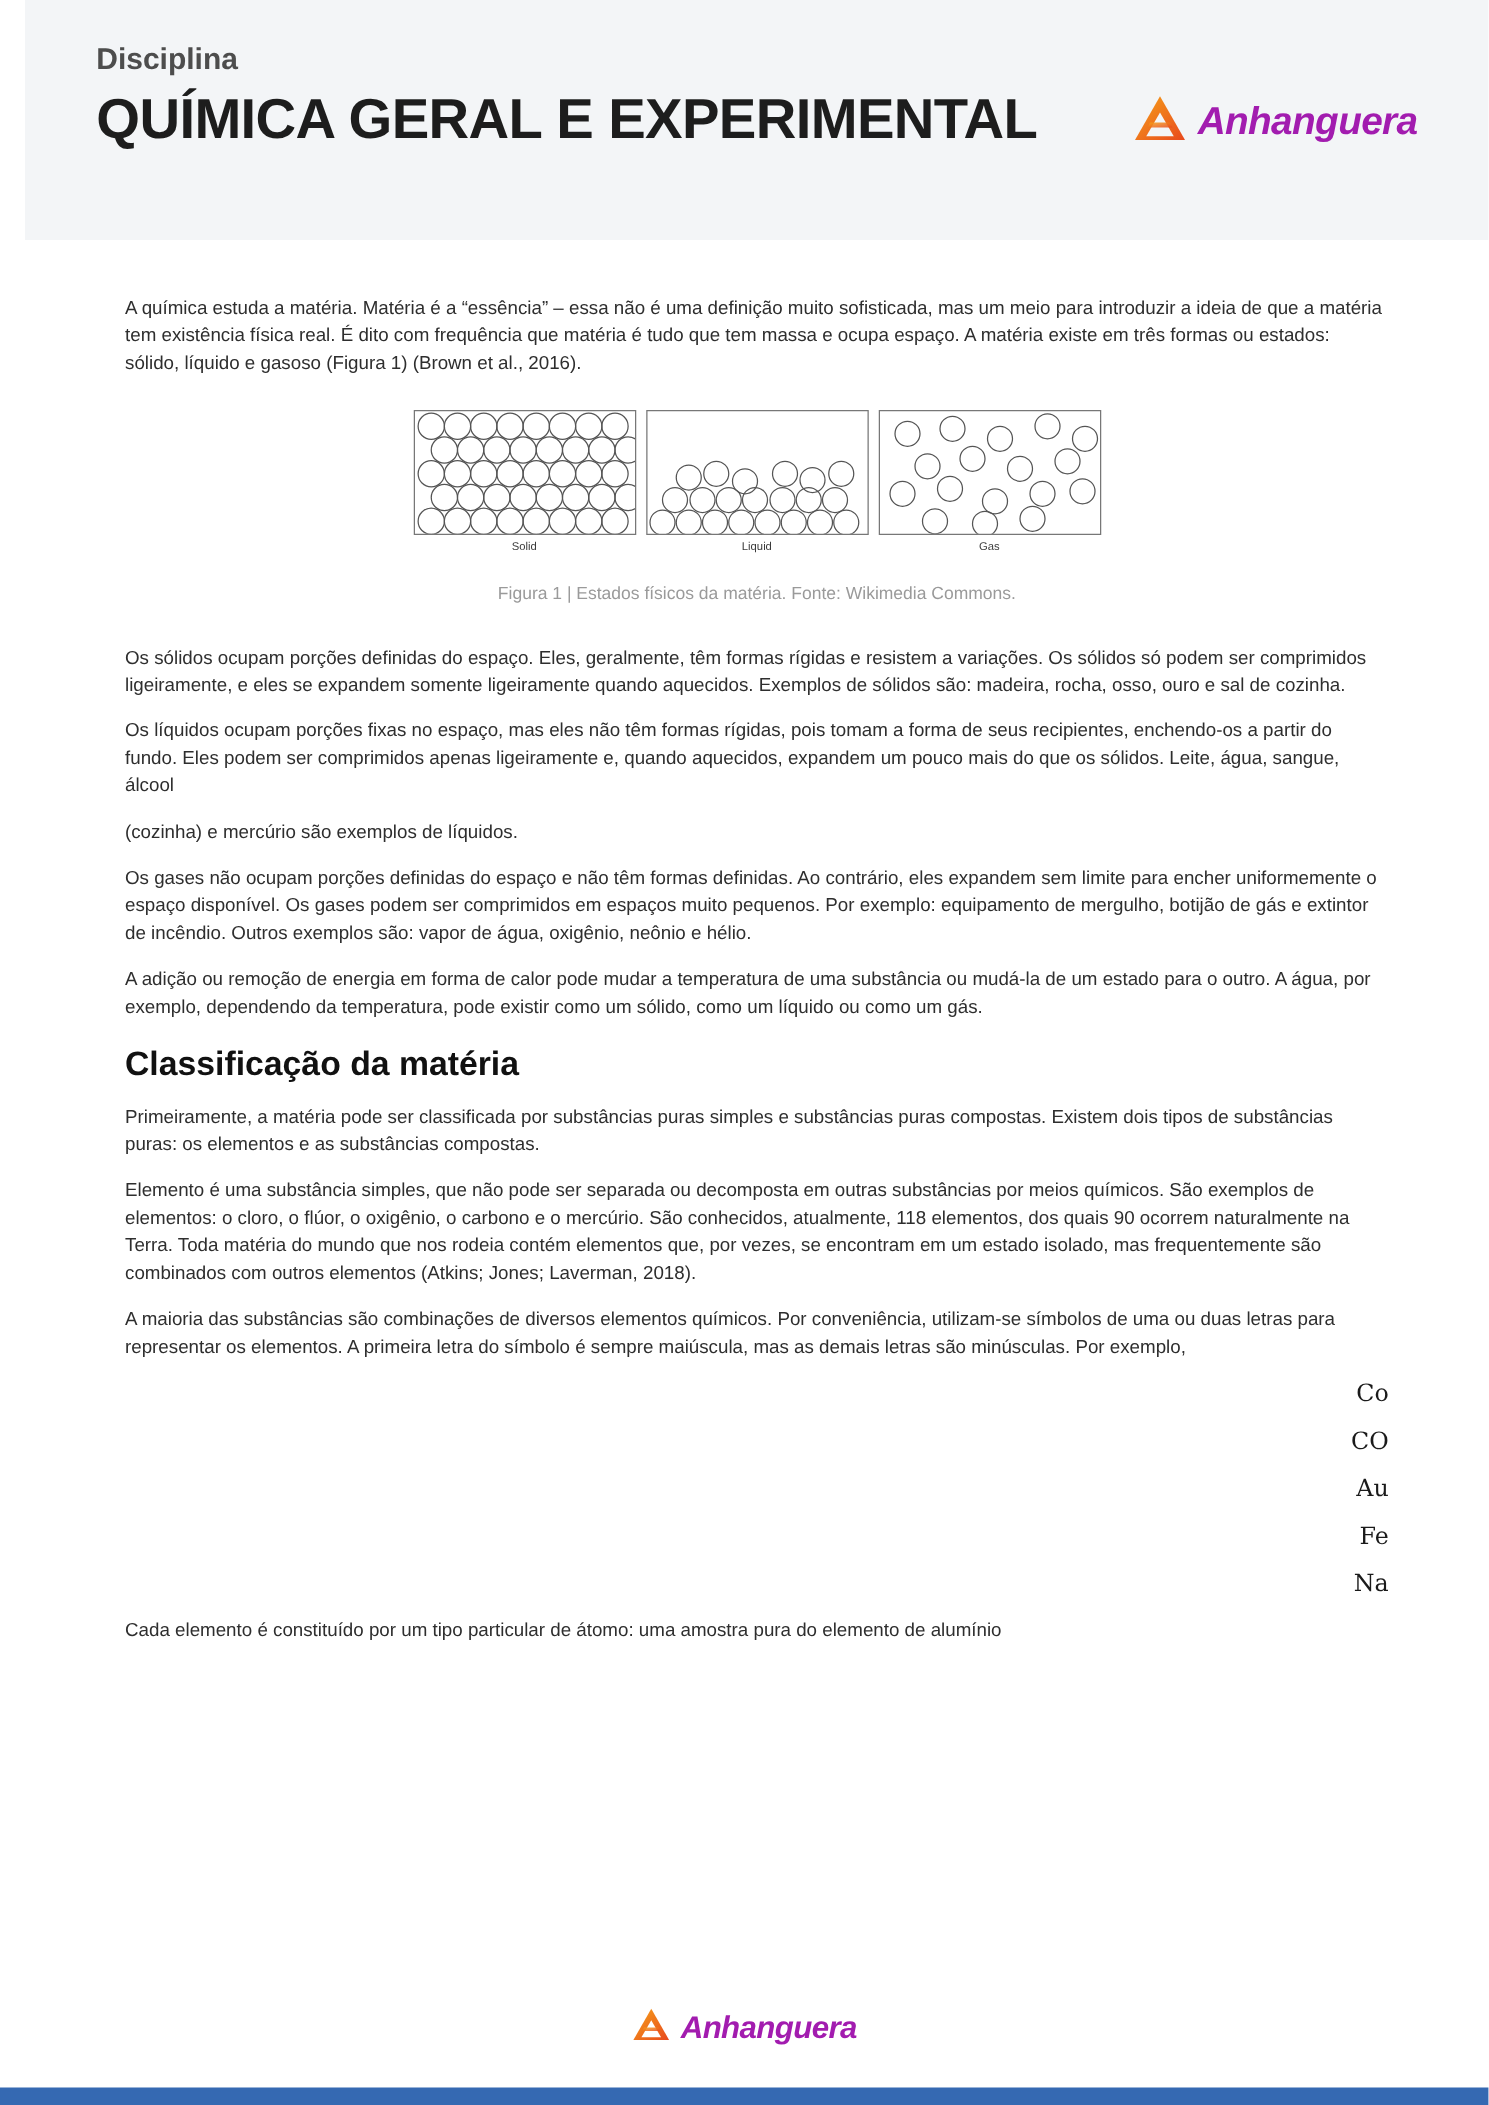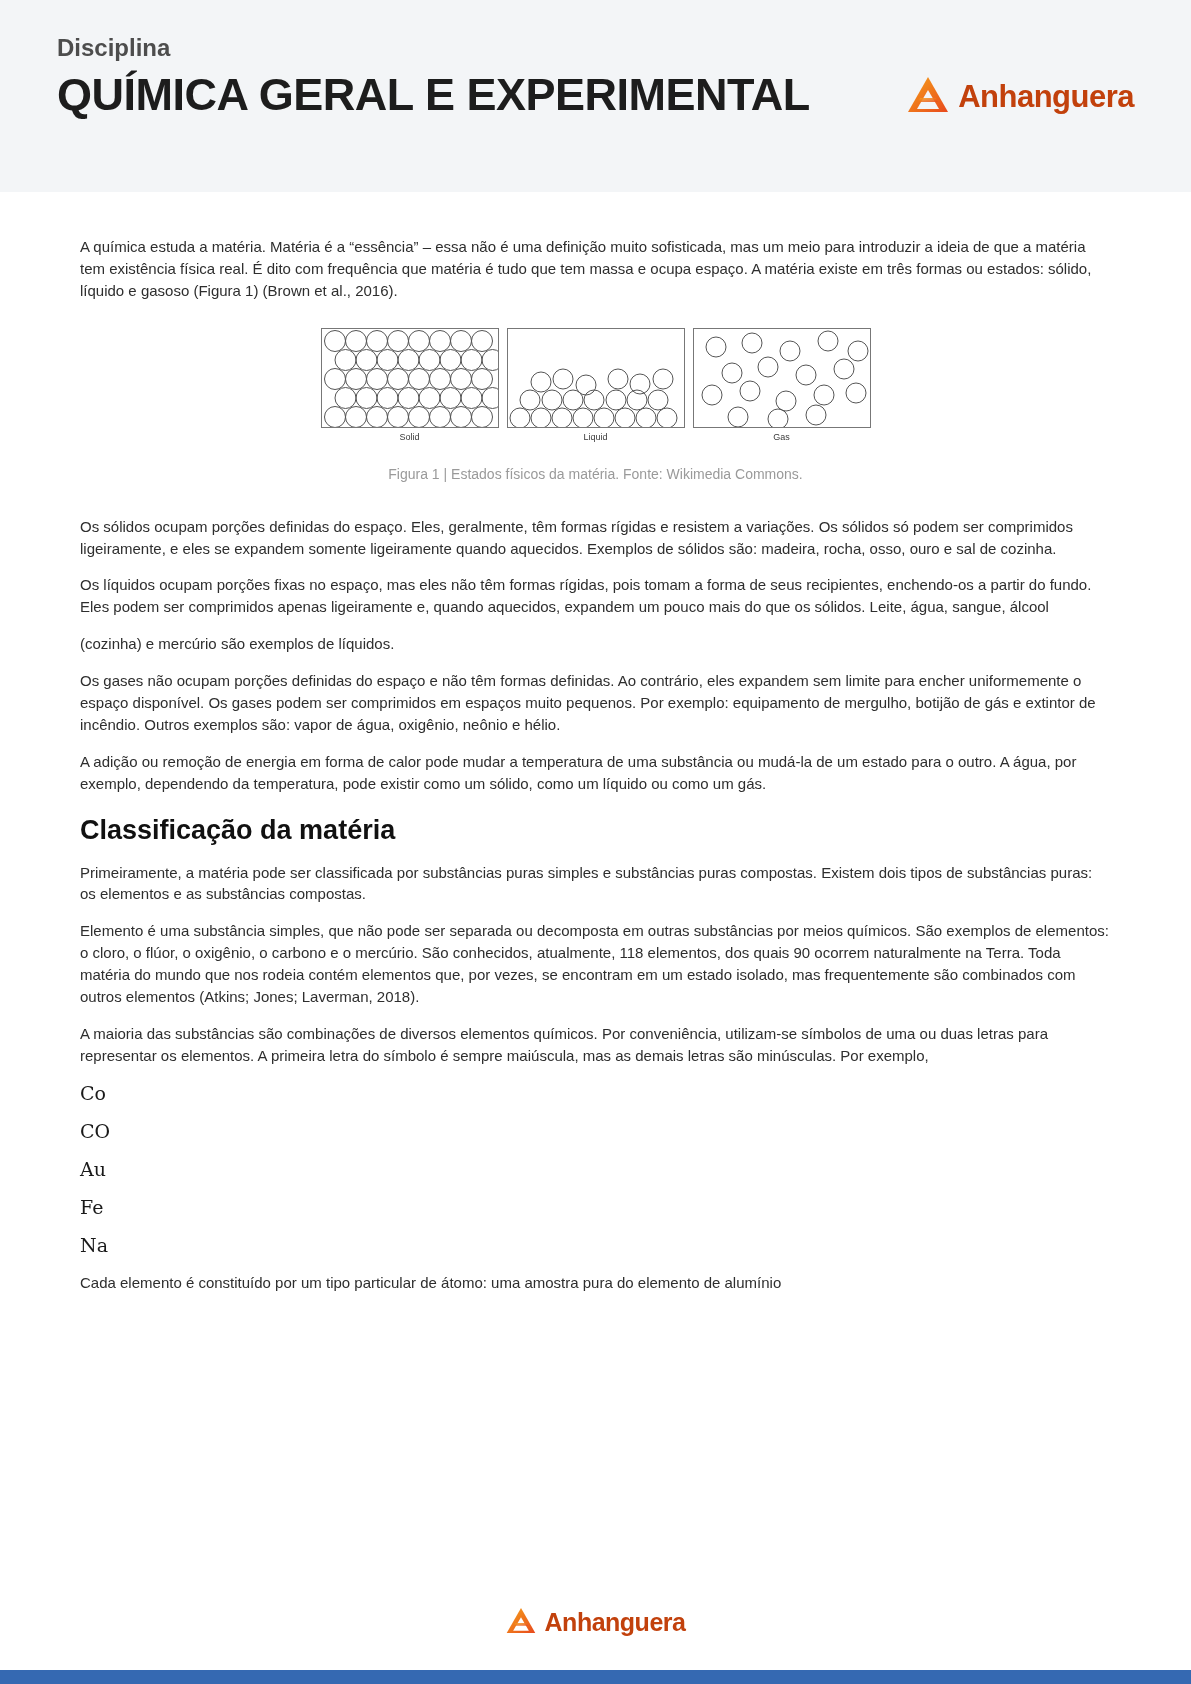--- a/index.html
+++ b/index.html
@@ -7,20 +7,21 @@
   html,body { background:#ffffff; }
   body { font-family:"Liberation Sans","DejaVu Sans",sans-serif; color:#2e2e2e; }
 
   .page {
     position:relative;
     width:1191px;
     height:1684px;
     margin:0 auto;
     background:#ffffff;
     overflow:hidden;
+    padding-left:20px;
   }
 
   
   .header {
     background:#f3f5f7;
     height:192px;
     padding:34px 57px 0 57px;
     display:flex;
     justify-content:space-between;
     align-items:flex-start;
@@ -40,22 +41,23 @@
   }
   .brand {
     display:flex;
     align-items:center;
     gap:9px;
     margin-top:42px;
   }
   .brand-name {
     font-size:31px;
     font-weight:600;
-    color:#c2410c;
+    color:#a21caf;
     letter-spacing:-0.5px;
+    font-style:italic;
   }
 
   
   .content {
     padding:44px 80px 0 80px;
   }
   .content p {
     font-size:15px;
     line-height:1.46;
     margin-bottom:15px;
@@ -86,21 +88,21 @@
     margin-top:24px;
   }
 
   h2.section-heading {
     font-size:27px;
     font-weight:800;
     color:#111111;
     margin:20px 0 16px 0;
   }
 
-  .formula-block { text-align:left; margin:6px 0 14px 0; }
+  .formula-block { text-align:right; margin:6px 0 14px 0; }
   .formula {
     font-family:"DejaVu Serif","Liberation Serif",serif;
     font-size:19px;
     color:#1a1a1a;
     margin:0 0 16px 0;
   }
   .formula-block.wide .formula { margin-bottom:20px; }
 
   
   .footer {

